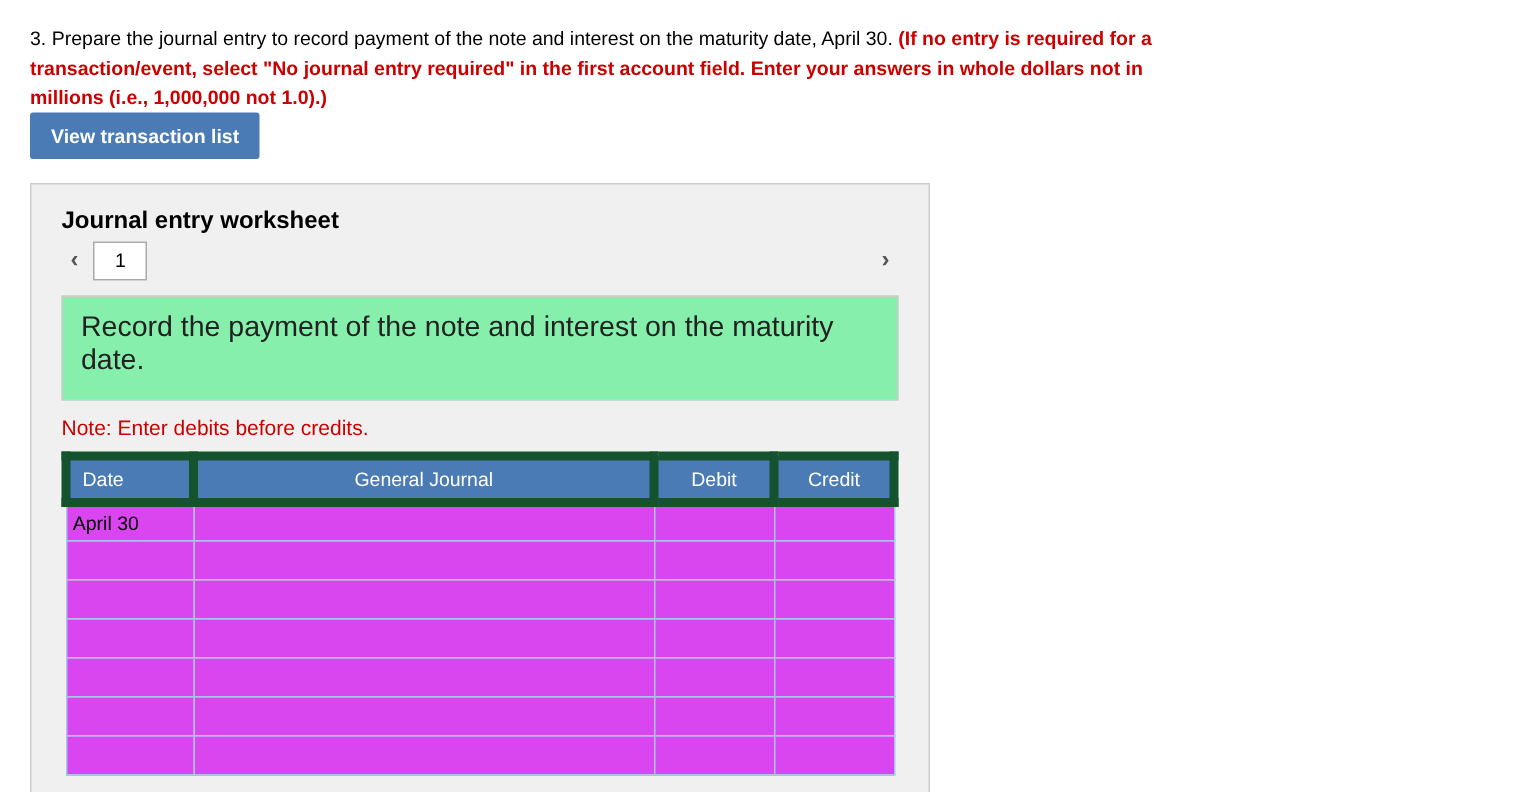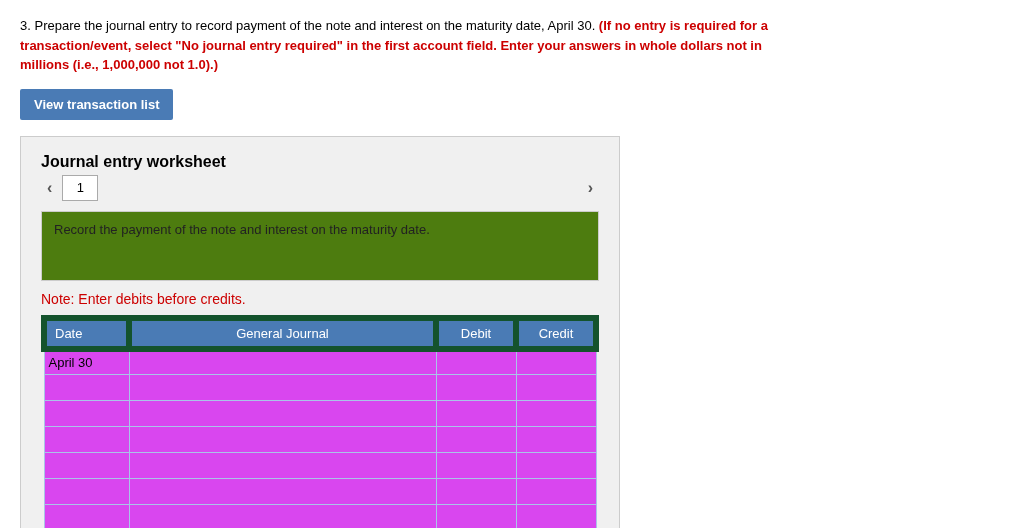--- a/index.html
+++ b/index.html
@@ -8,21 +8,20 @@
       font-size: 13px;
       background: #fff;
       color: #000;
       width: 1024px;
       min-height: 528px;
       padding: 16px 20px;
     }
     .instruction-text {
       font-size: 13px;
       line-height: 1.5;
-      margin-bottom: 14px;
       max-width: 750px;
     }
     .instruction-text .bold-red {
       color: #cc0000;
       font-weight: bold;
     }
     .btn-view-transaction {
       background-color: #4a7bb5;
       color: #fff;
       border: none;
@@ -63,26 +62,26 @@
       height: 26px;
       text-align: center;
       line-height: 24px;
       font-size: 13px;
       margin: 0 4px;
     }
     .nav-spacer {
       flex: 1;
     }
     .description-box {
-      background: #4d7c0f;
+      background: #86efac;
       border: 1px solid #ccc;
       padding: 10px 12px;
       min-height: 70px;
       margin-bottom: 10px;
-      font-size: 13px;
+      font-size: 19px;
       color: #222;
     }
     .note-text {
       color: #cc0000;
       font-size: 14px;
       margin-bottom: 8px;
     }
     .journal-table {
       width: 100%;
       border-collapse: collapse;

